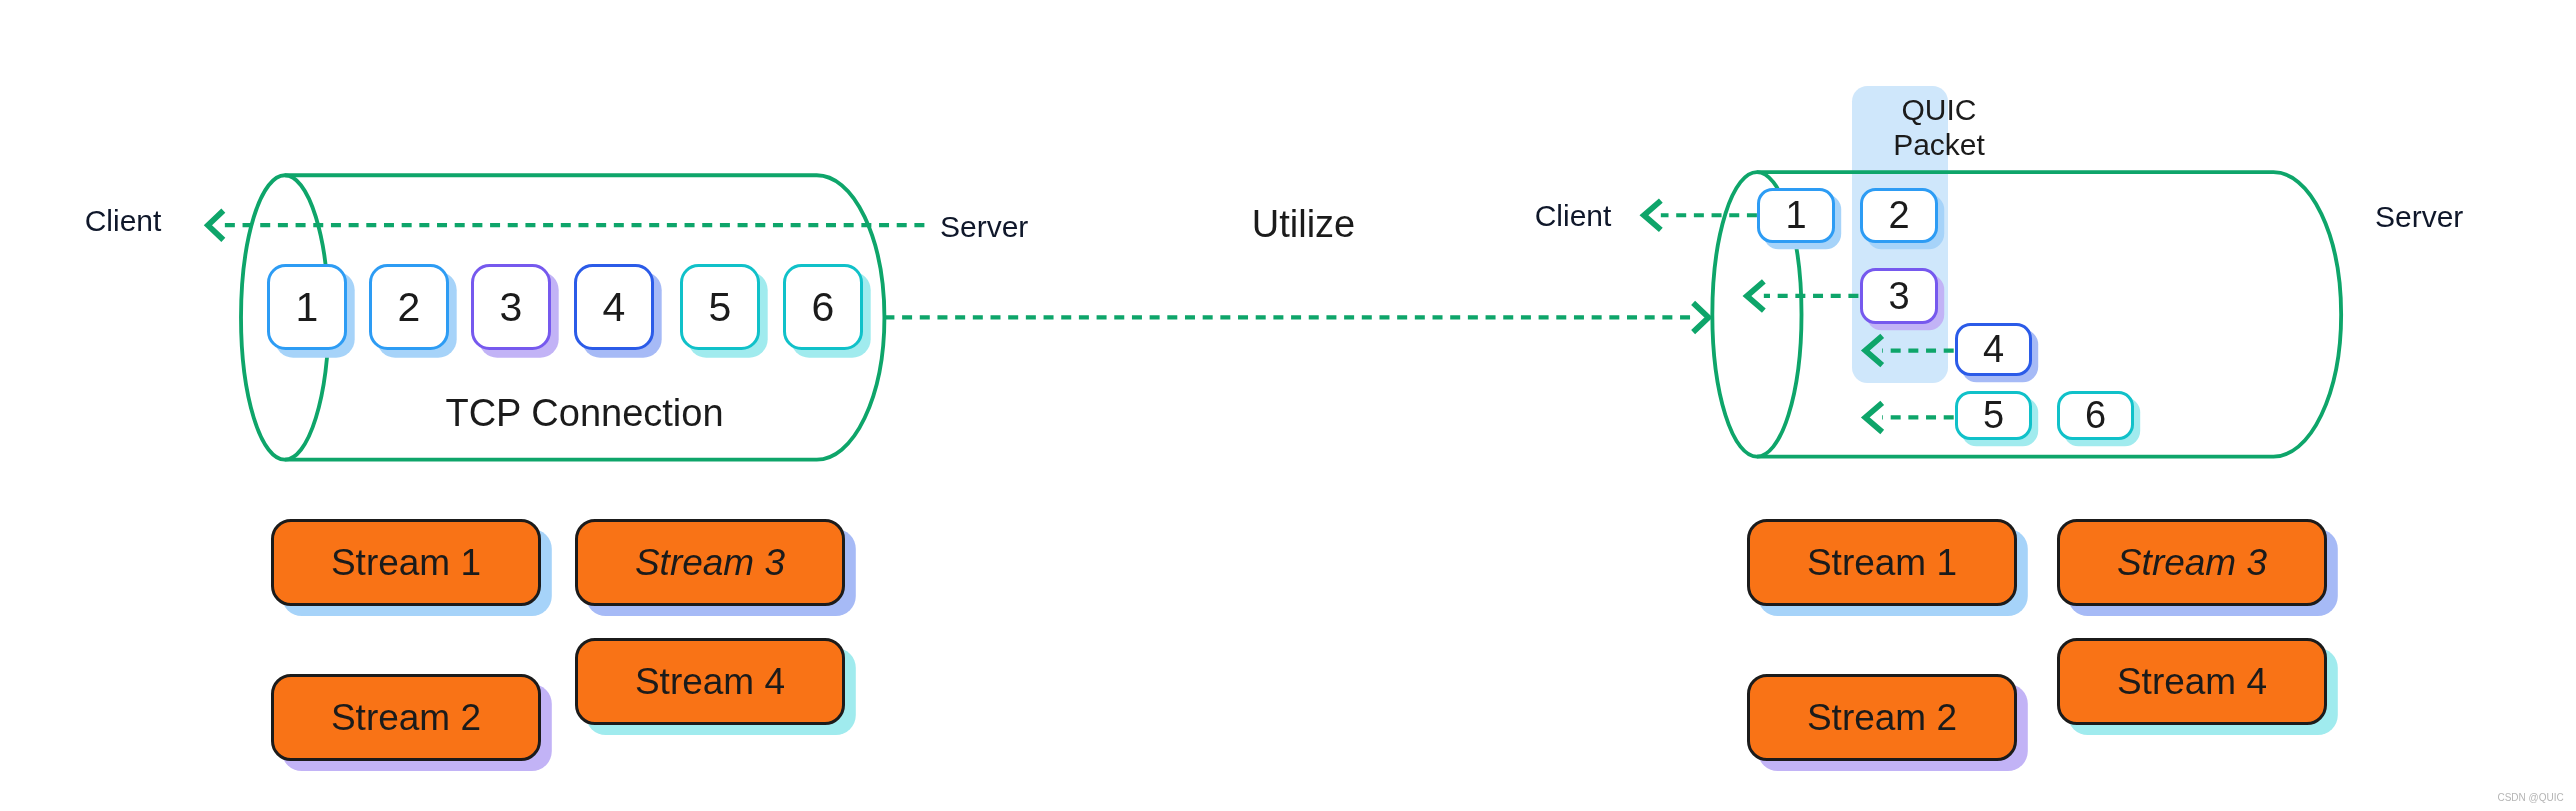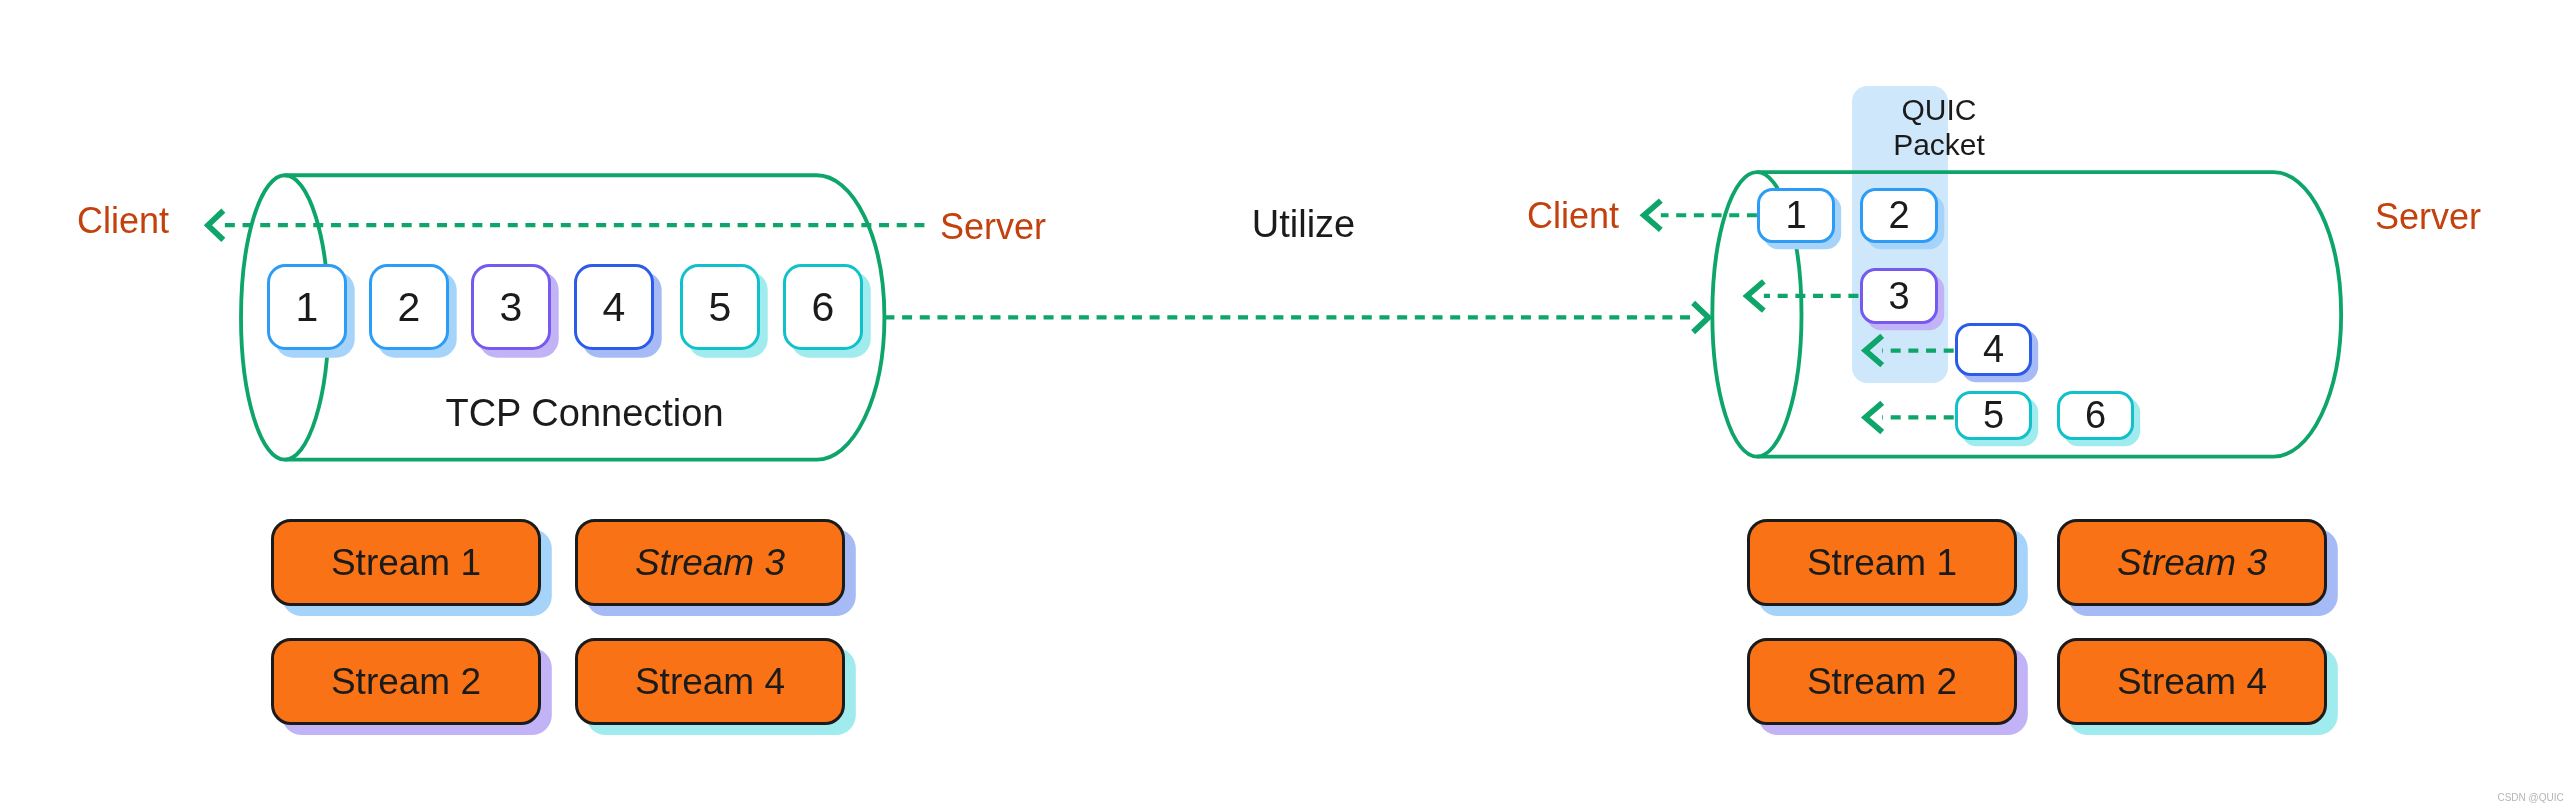--- a/index.html
+++ b/index.html
@@ -4,21 +4,21 @@
 <style>
   html,body{margin:0;padding:0;background:#ffffff;}
   .canvas{
     position:relative;width:2576px;height:811px;background:#ffffff;overflow:hidden;
     font-family:"Liberation Sans","DejaVu Sans",sans-serif;color:#1b1b1b;
   }
   .abs{position:absolute;}
   svg{position:absolute;left:0;top:0;}
 
   
-  .endpoint-label{font-size:36px;line-height:43px;color:#c2410c;white-space:nowrap;}
+  .endpoint-label{font-size:30px;line-height:43px;color:#0f172a;white-space:nowrap;}
   .center-caption{font-size:38px;line-height:43px;text-align:center;width:461px;color:#1b1b1b;}
   .conn-label{font-size:38px;line-height:43px;text-align:center;width:461px;color:#1b1b1b;}
 
   
   .quic-band{left:1852px;top:86px;width:96px;height:297px;border-radius:15.4px;background:#cfe7fb;}
   .quic-band-text{left:1852px;top:92px;width:96px;text-align:center;font-size:30px;line-height:35px;color:#1b1b1b;padding-left:39px;}
 
   
   .num-box{
     background:#ffffff;border:3.1px solid;display:flex;align-items:center;justify-content:center;
@@ -34,21 +34,21 @@
   .right-size.c-purple{box-shadow:6.2px 6.2px 0 #c2b3f6;}
   .right-size.c-royal {box-shadow:6.2px 6.2px 0 #a6baf6;}
   .right-size.c-teal  {box-shadow:6.2px 6.2px 0 #a0ebee;}
 
   
   .stream-box{
     width:270px;height:87px;background:#f97316;border:3.1px solid;border-radius:20px;
     display:flex;align-items:center;justify-content:center;font-size:37px;box-sizing:border-box;
   }
   .stream-box.c-blue  {box-shadow:10.8px 10px 0 #a6d3f9;}
-  .stream-box.c-purple{box-shadow:10.8px 10px 0 #c2b3f6;}
+  .stream-box.c-purple{box-shadow:10.8px 10px 0 #c2b3f6;margin-top:36px;}
   .stream-box.c-royal {box-shadow:10.8px 10px 0 #a6baf6;font-style:italic;}
   .stream-box.c-teal  {box-shadow:10.8px 10px 0 #a0ebee;}
 
   .watermark{right:12.3px;top:792px;font-size:10px;color:#b5b5b5;white-space:nowrap;}
 </style>
 </head>
 <body>
 
 <div class="canvas">
 

